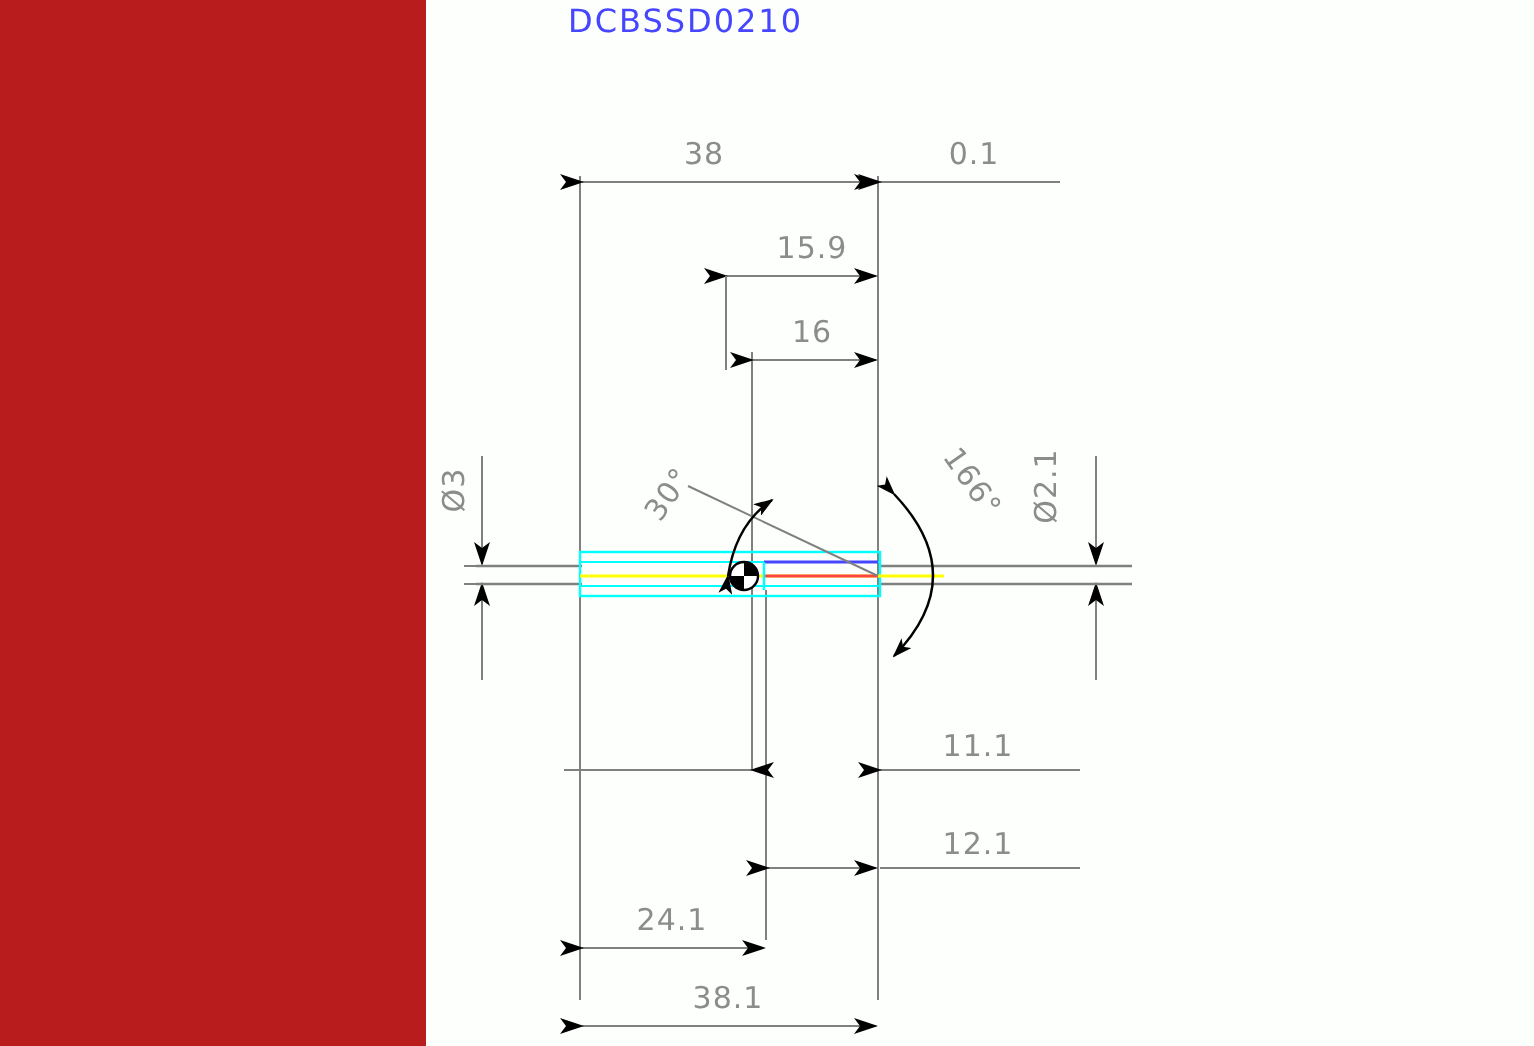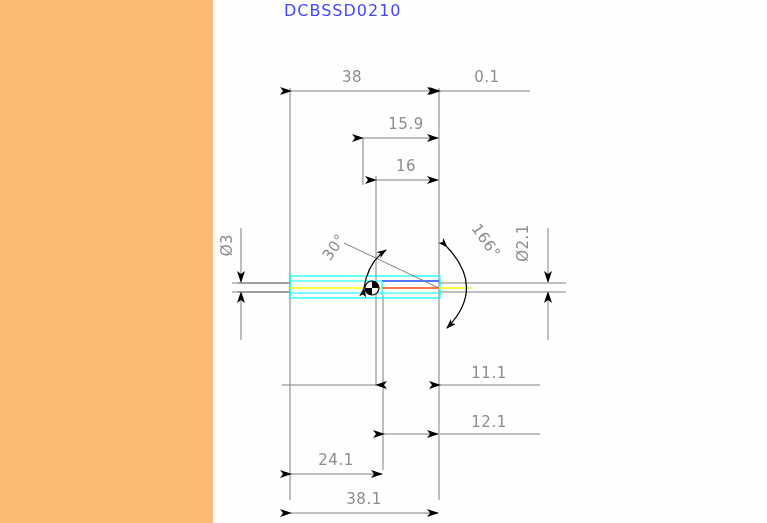--- a/index.html
+++ b/index.html
@@ -6,21 +6,21 @@
   html, body {
     margin: 0;
     padding: 0;
     background: #ffffff;
     font-family: "DejaVu Sans", sans-serif;
   }
   #stage {
     position: relative;
     width: 767px;
     height: 523px;
-    background: #fdba74;
+    background: #b91c1c;
     overflow: hidden;
   }
   #canvas-area {
     position: absolute;
     left: 213px;
     top: 0;
     width: 554px;
     height: 523px;
     background: #fdfffc;
   }

